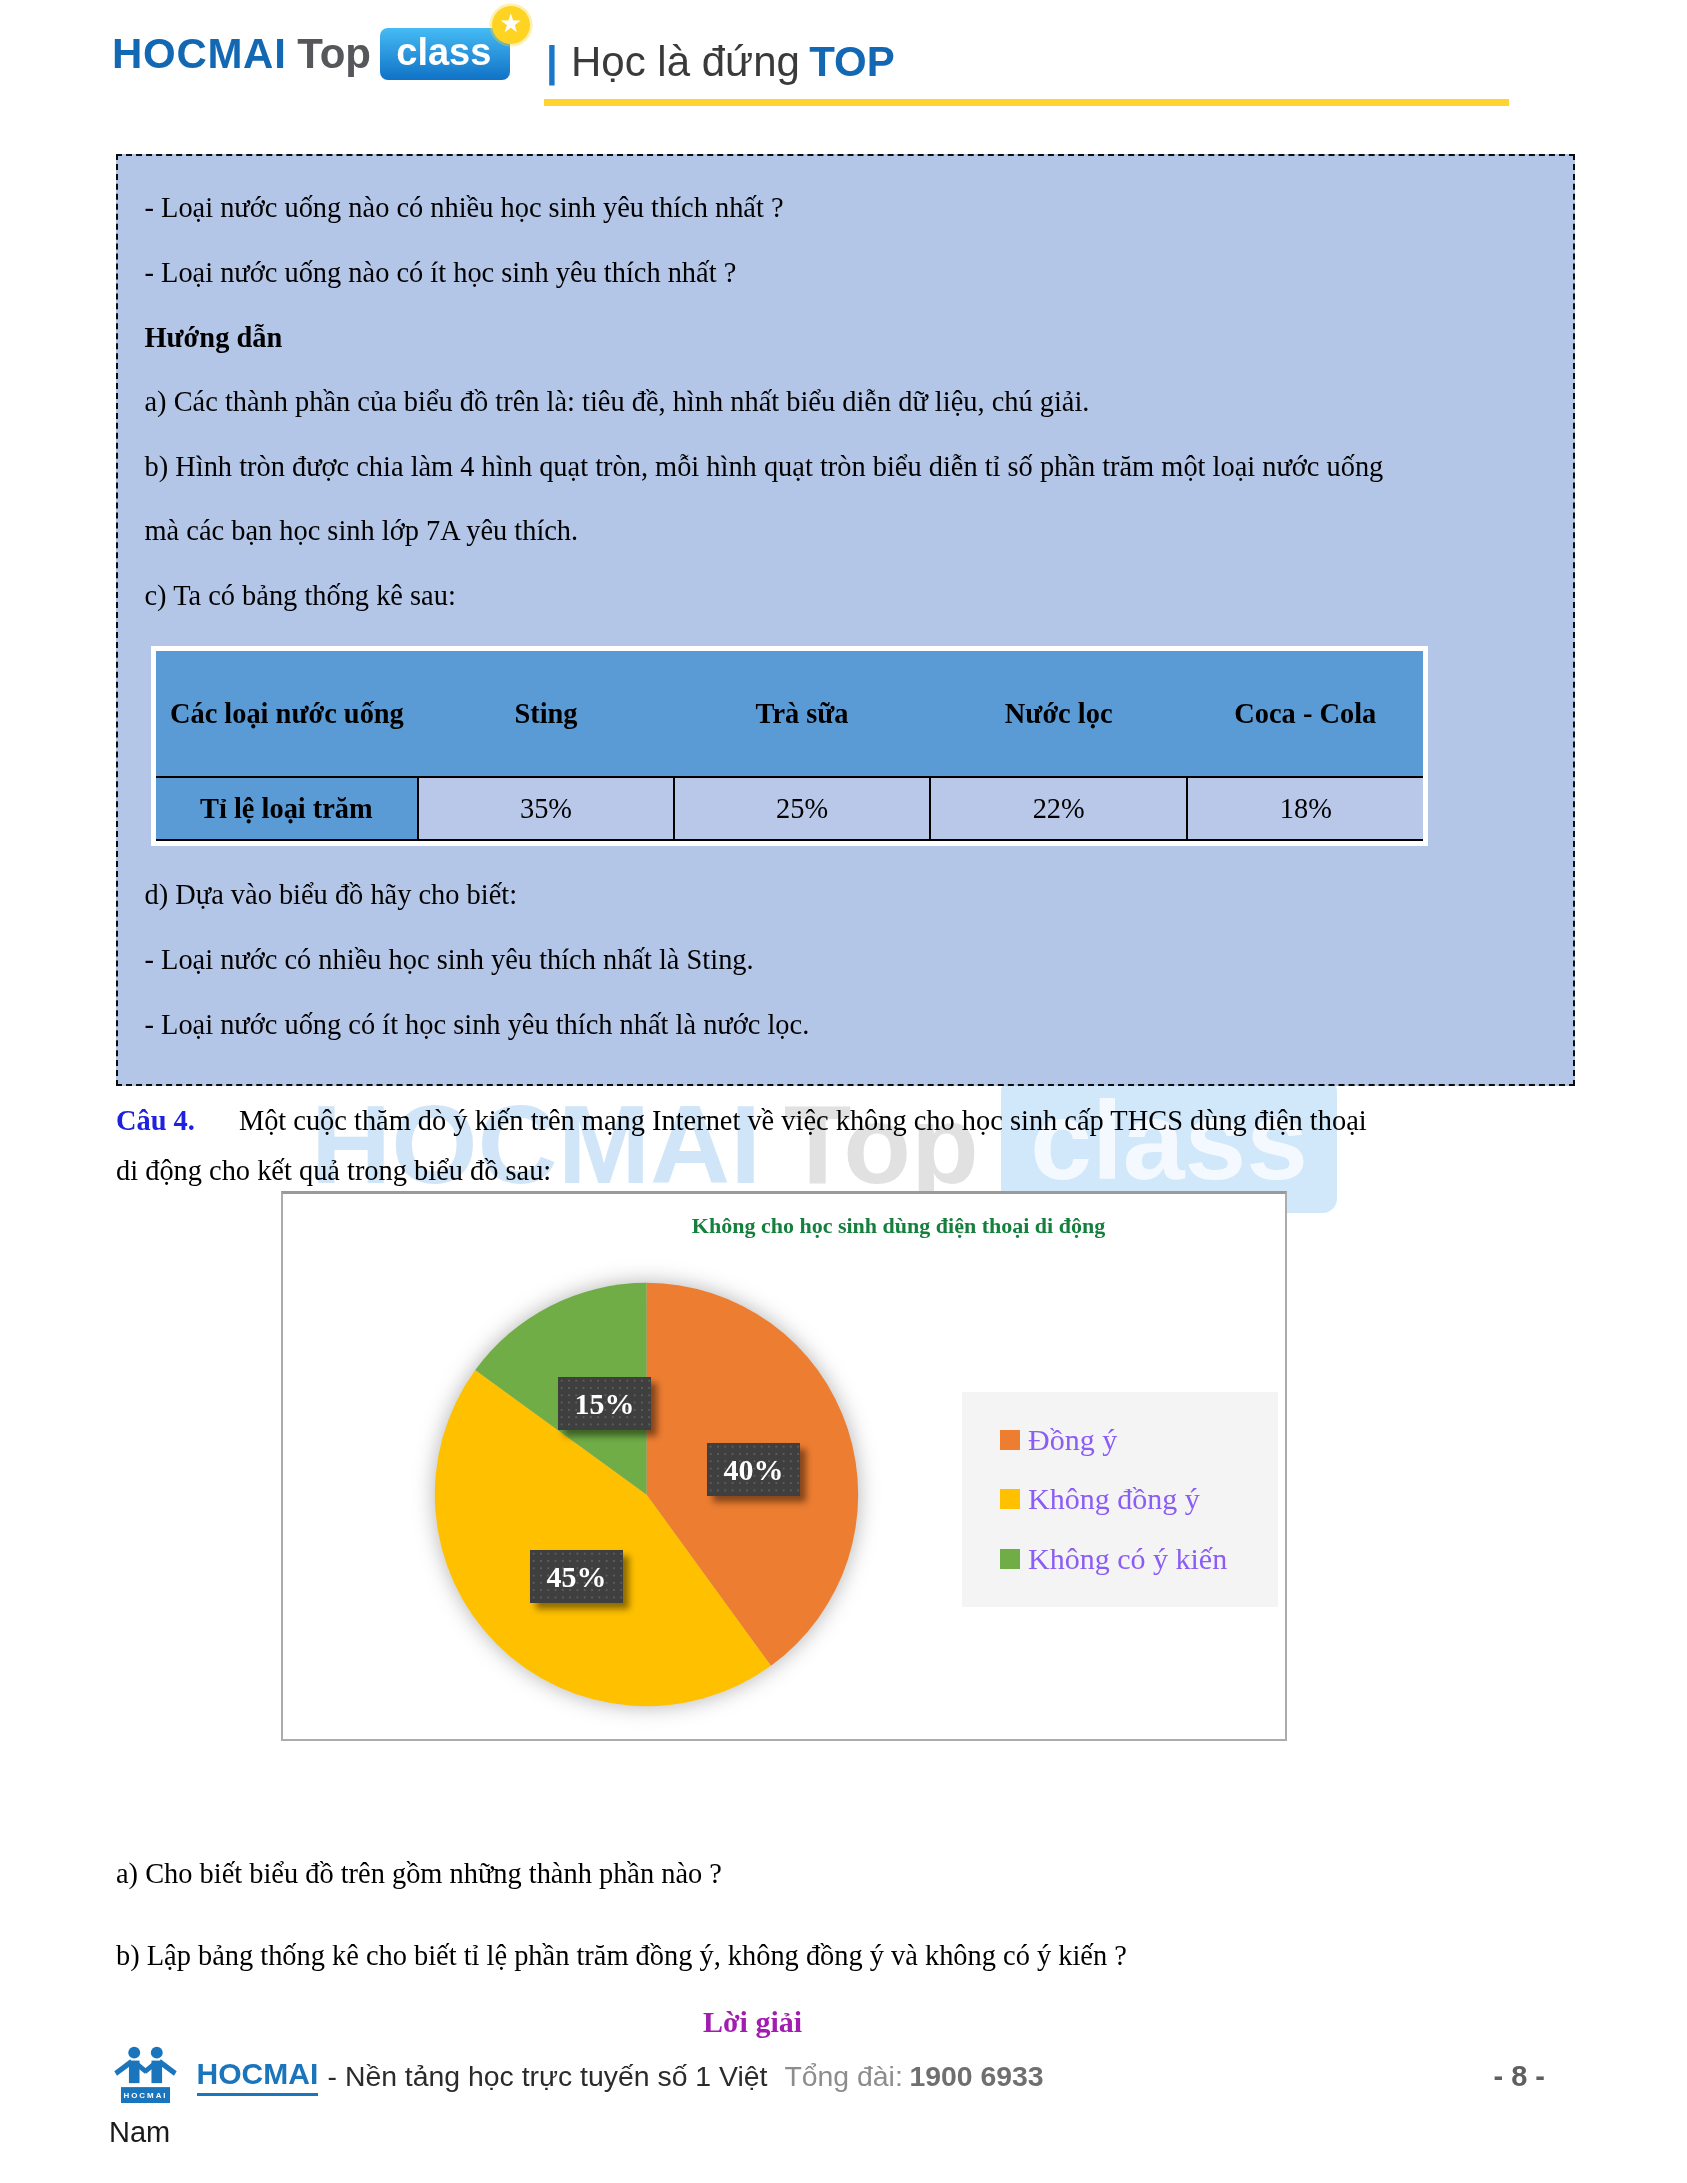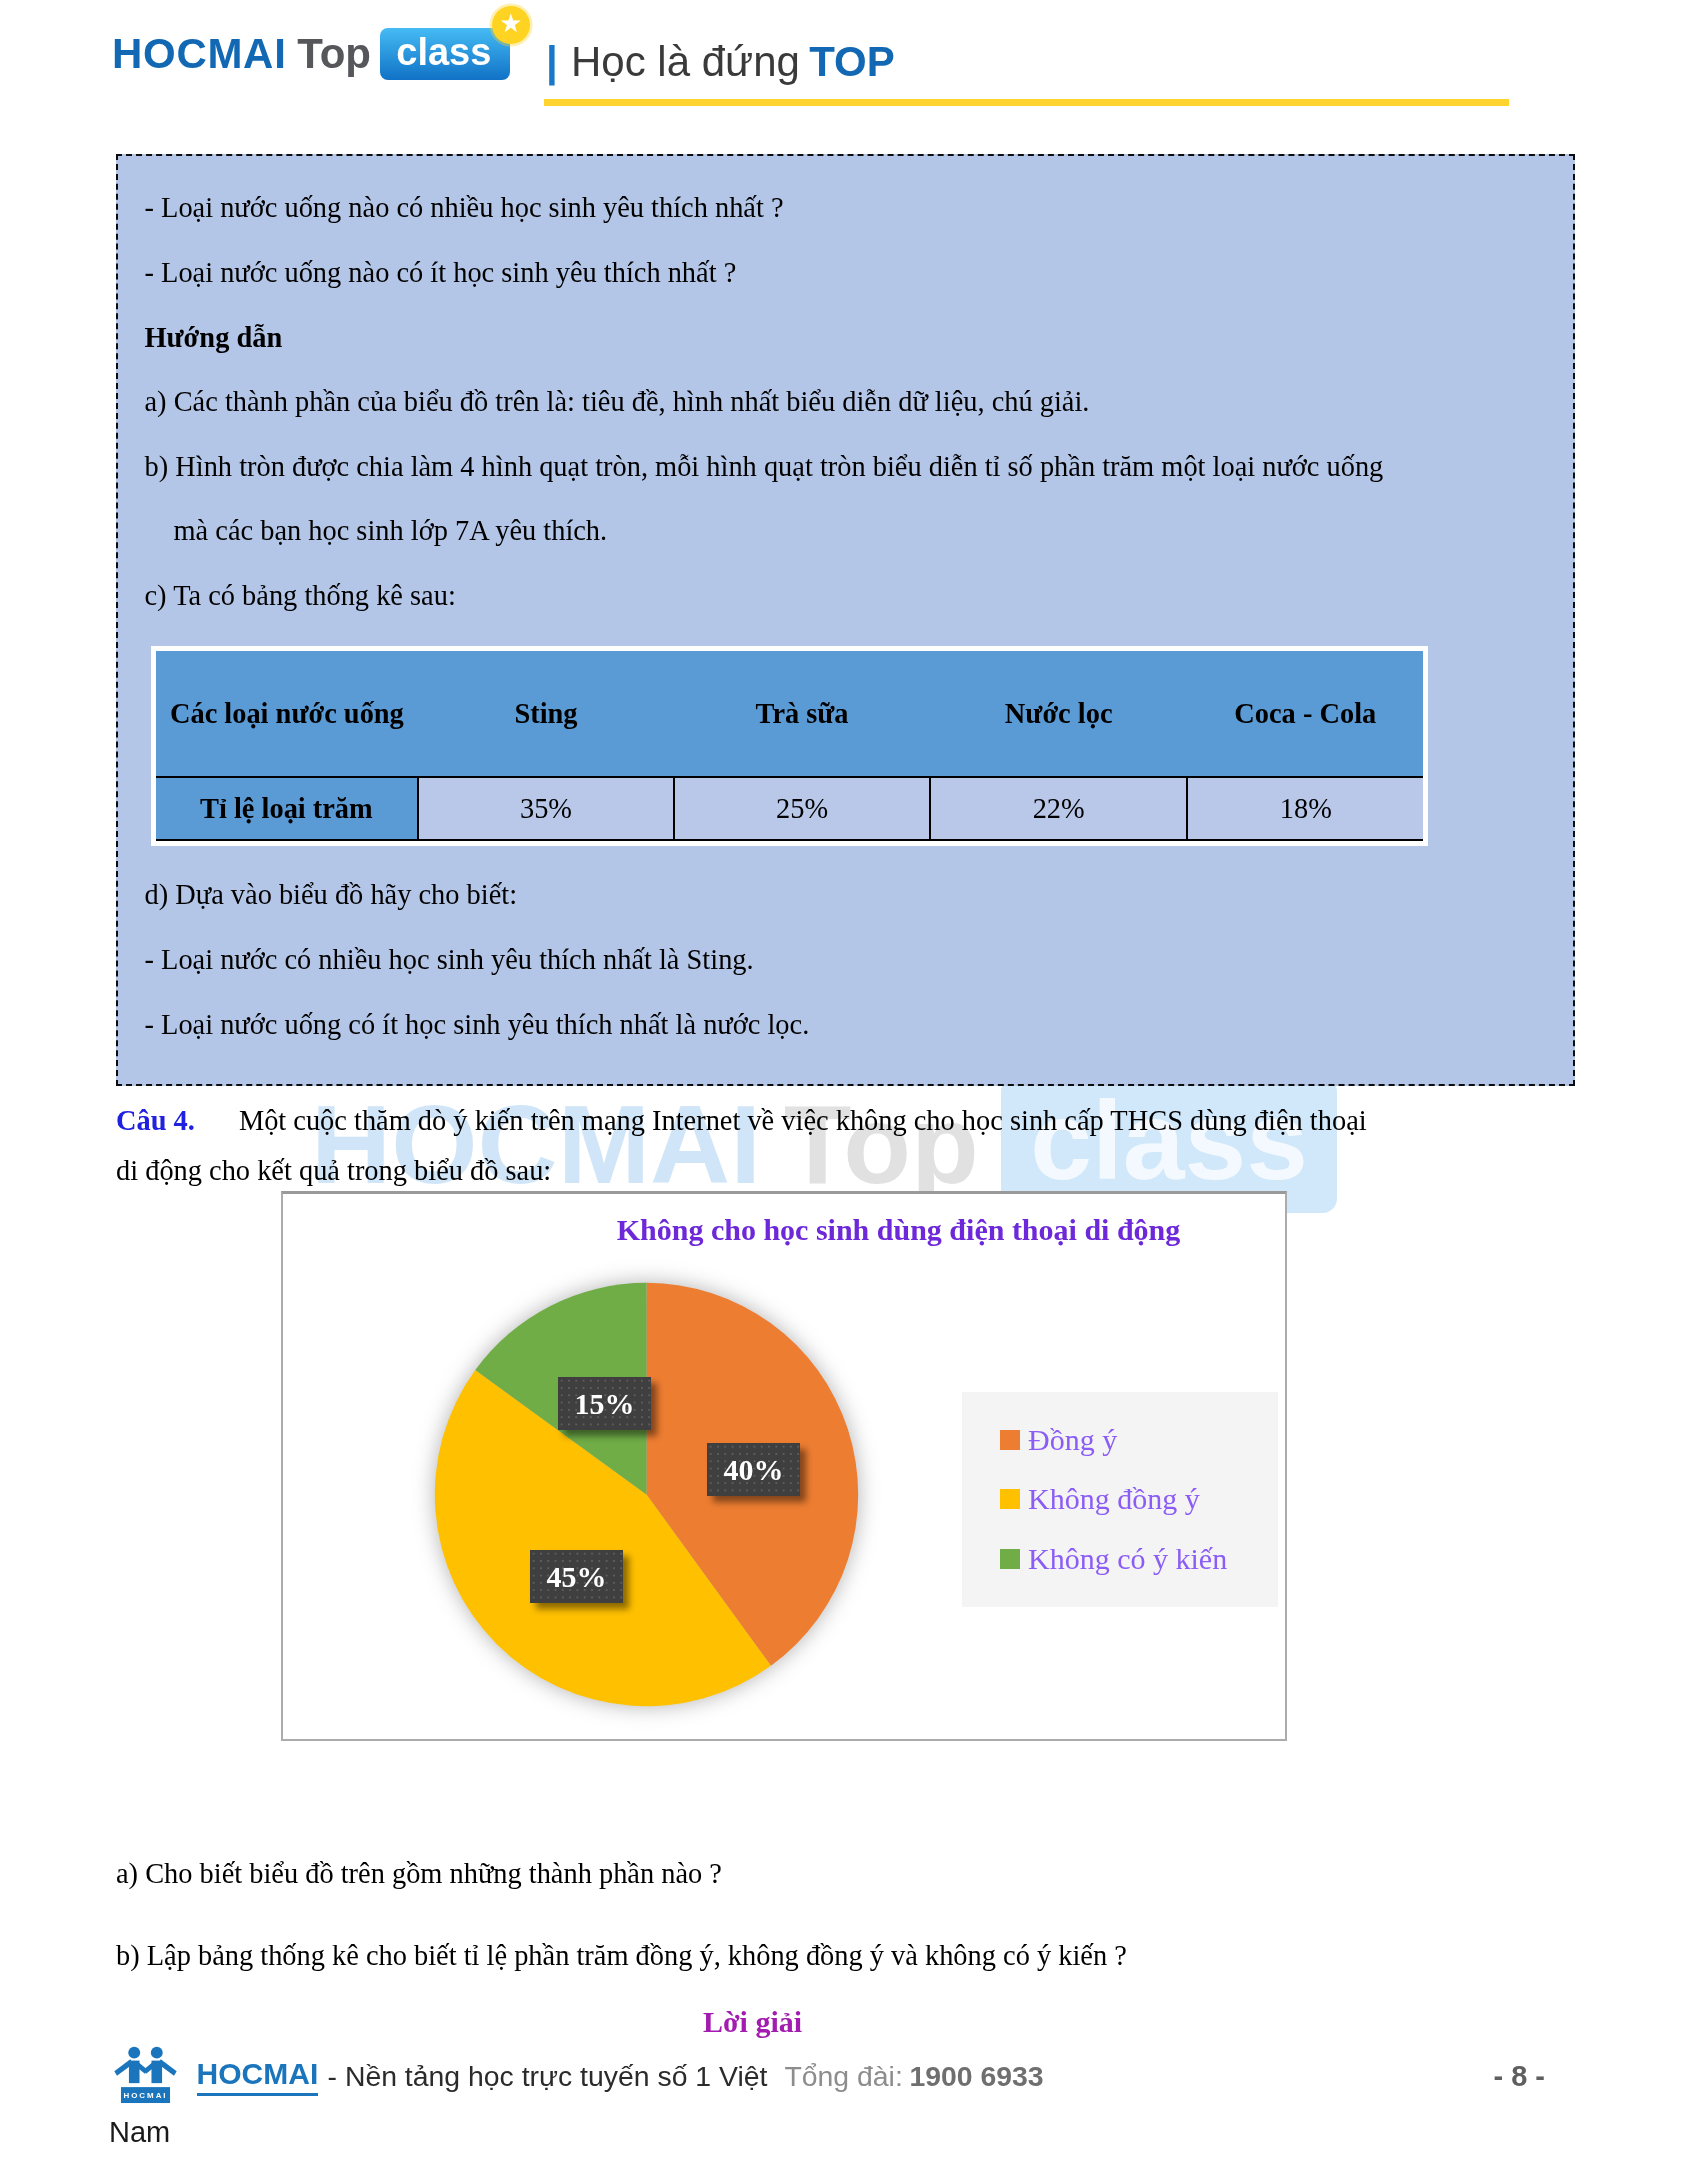--- a/index.html
+++ b/index.html
@@ -27,21 +27,21 @@
   #watermark{position:absolute;left:311px;top:1077px;display:flex;align-items:center;z-index:0;
              font-family:"Liberation Sans",sans-serif;font-weight:800;font-size:111px;white-space:nowrap;}
   .wm-hocmai{color:rgba(120,180,235,.35);}
   .wm-top{color:rgba(120,120,125,.22);margin:0 22.5px;}
   .wm-class{color:rgba(255,255,255,.75);background:rgba(150,205,245,.45);border-radius:14.6px;padding:0 29px 8px;}
 
   
   #bluebox{position:absolute;left:116px;top:154px;width:1459px;height:932px;box-sizing:border-box;
            background:#b4c6e7;border:2.6px dashed #0d0d0d;padding:9.3px 26.5px;z-index:2;}
   #bluebox p{font-size:28.4px;line-height:1.5;margin:22px 0;}
-  #bluebox p.tight{margin-top:2.6px;margin-left:29px;}
+  #bluebox p.tight{margin-top:2.6px;}
   .bold{font-weight:bold;}
 
   
   #stat-table-wrap{display:inline-block;border:5.3px solid #fff;margin:6.6px 0 4px 6.6px;}
   table#stat-table{border-collapse:collapse;}
   #stat-table td{text-align:center;vertical-align:middle;font-size:28.4px;}
   #stat-table tr.head td{background:#5b9bd5;font-weight:bold;padding:16px 5.3px;border:none;height:93px;}
   #stat-table tr.head td.first{width:250px;margin-left:16px;}
   #stat-table tr.vals td{background:#b9c8e9;border:2.6px solid #000;padding:14.6px 5.3px;}
   #stat-table tr.vals td.first{background:#5b9bd5;font-weight:bold;border-left:none;width:250px;}
@@ -49,21 +49,21 @@
   .w2{width:246px;} .w3{width:245px;} .w4{width:247px;} .w5{width:225px;}
 
   
   #q4{position:absolute;left:116px;top:1096px;width:1465px;font-size:28.4px;line-height:1.75;z-index:1;}
   .q-label{color:#2020e0;font-weight:bold;margin-right:44px;}
 
   
   #chartbox{position:absolute;left:281px;top:1191px;width:1006px;height:550px;box-sizing:border-box;
             background:#fff;border:2px solid #acacac;border-top:3.3px solid #9a9a9a;z-index:2;}
   #chart-title{position:absolute;left:245px;top:18.5px;width:741px;text-align:center;
-               font-size:30px;font-weight:bold;color:#6d28d9;}
+               font-size:22px;font-weight:bold;color:#15803d;}
   #pie-svg{position:absolute;left:132px;top:69px;filter:drop-shadow(0 0 10.6px rgba(0,0,0,.30));}
   .pie-label{position:absolute;width:93px;height:53px;display:flex;align-items:center;justify-content:center;
              background-color:#3f3f3f;
              background-image:radial-gradient(rgba(255,255,255,.16) 1.3px,transparent 1.3px);
              background-size:7.3px 7.3px;
              color:#fff;font-size:30px;font-weight:bold;
              box-shadow:6px 6px 6.6px rgba(0,0,0,.45);}
   #label-15{left:275px;top:183px;}
   #label-40{left:424px;top:249px;}
   #label-45{left:247px;top:356px;}

